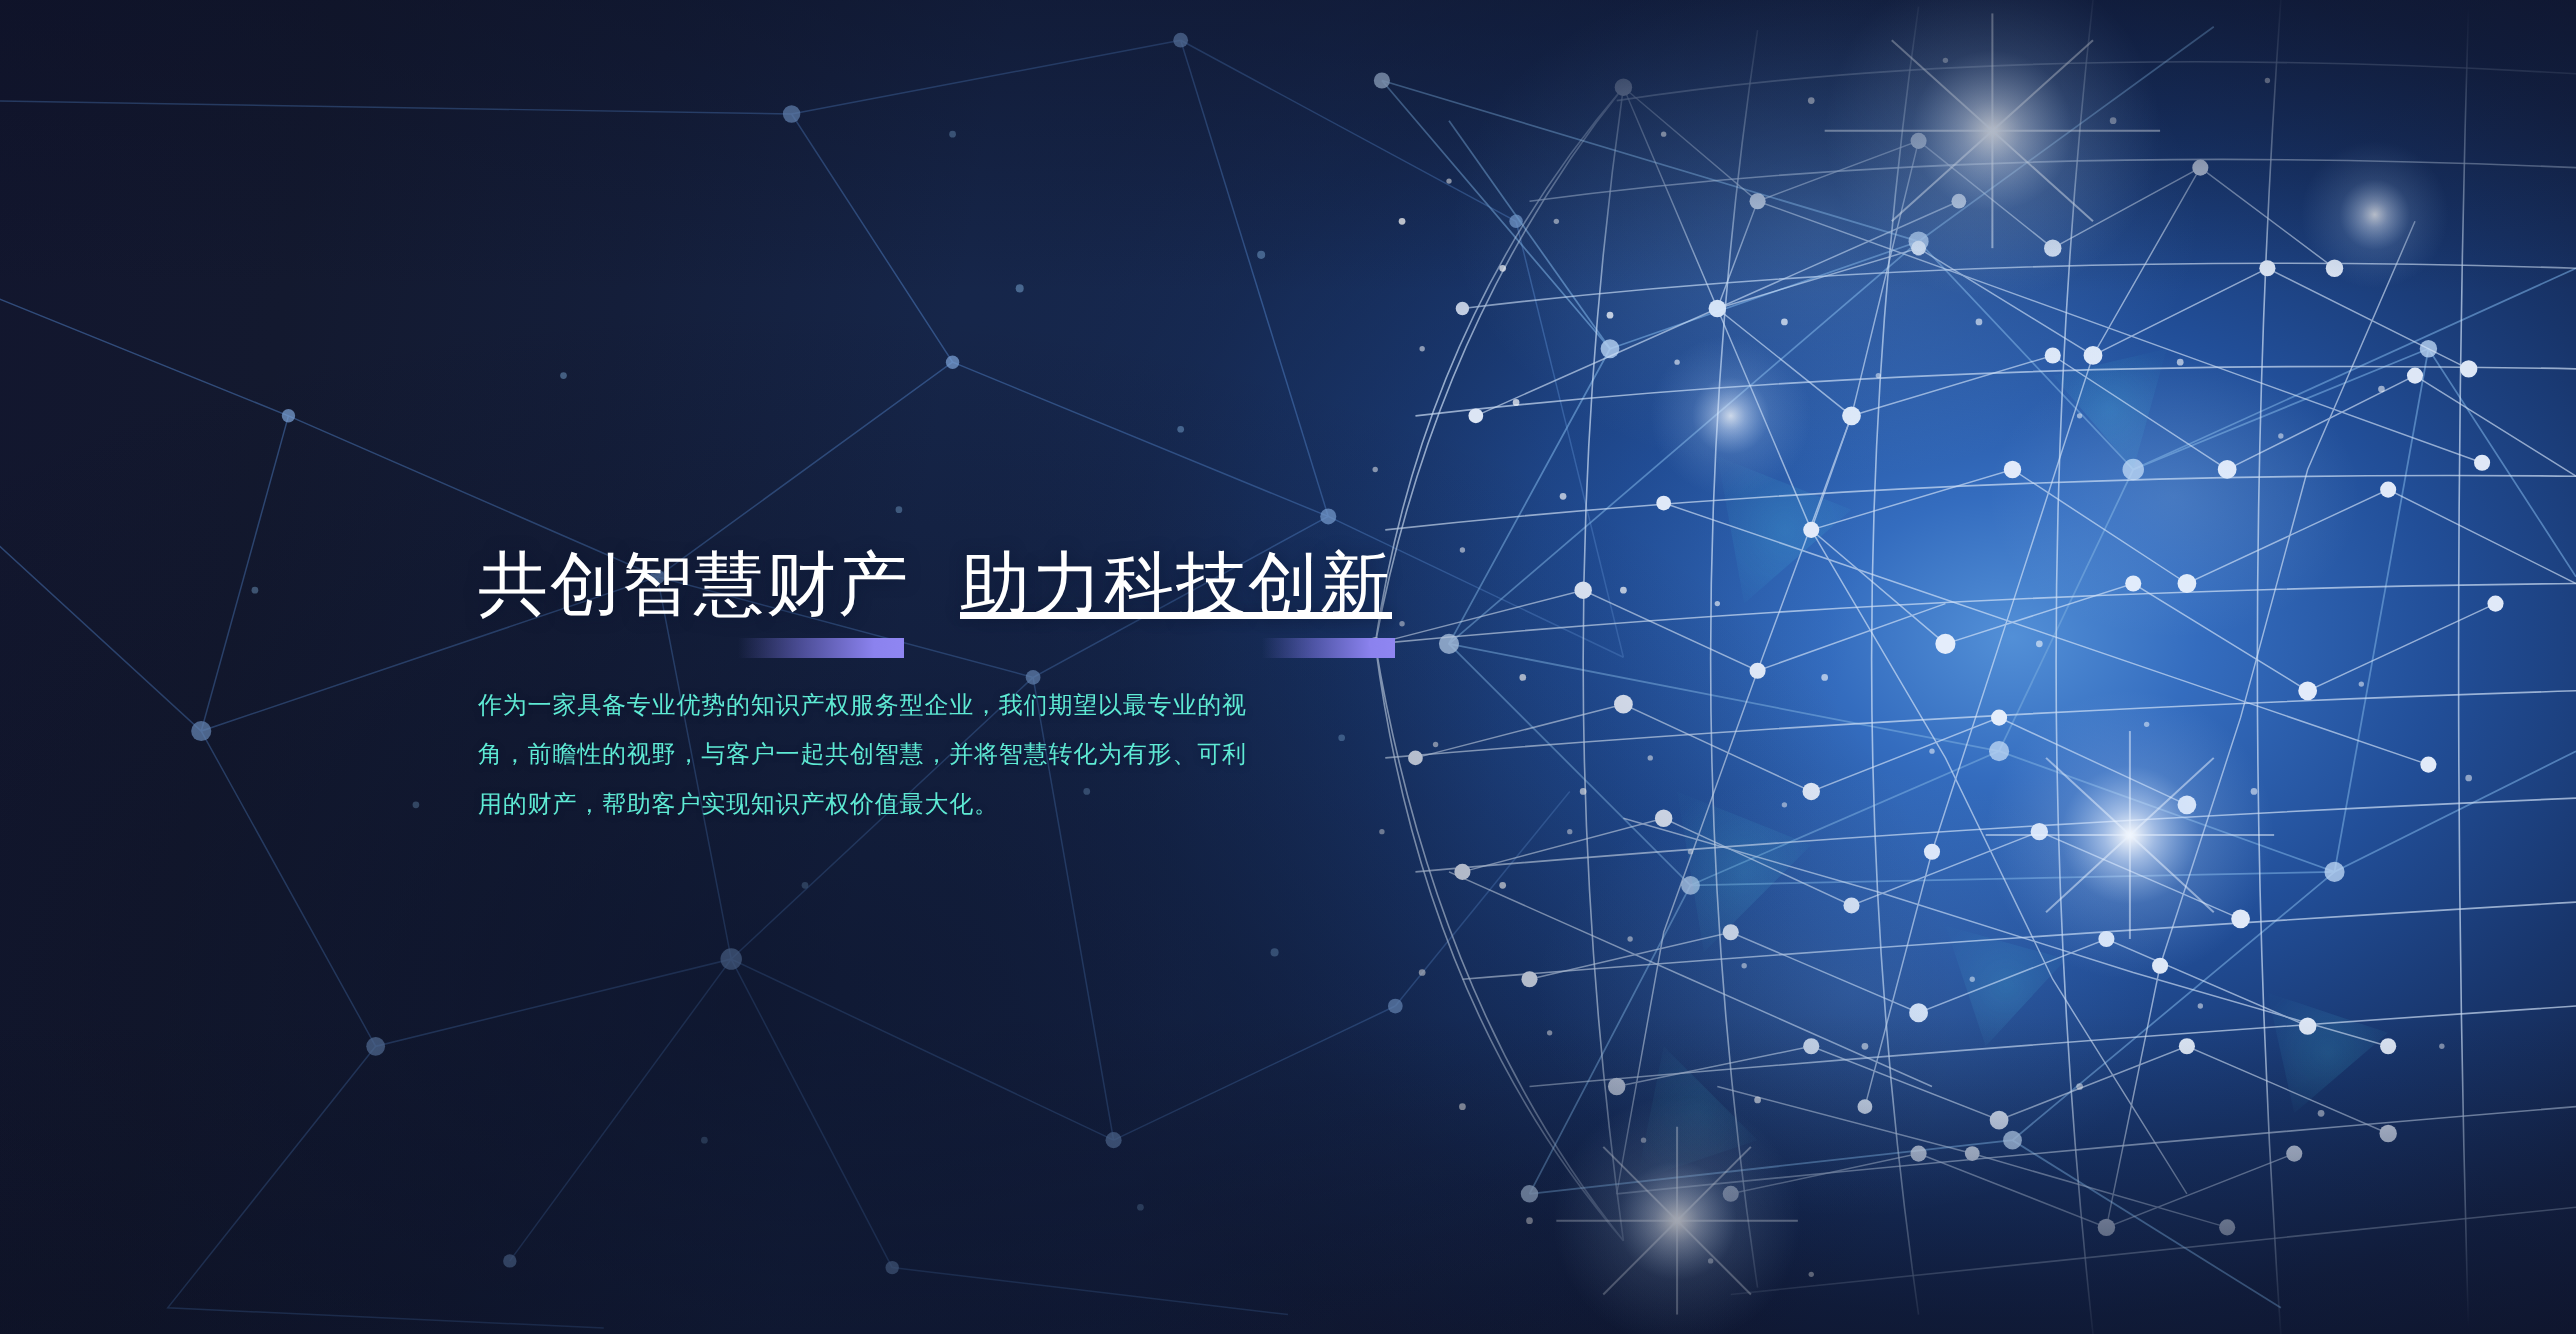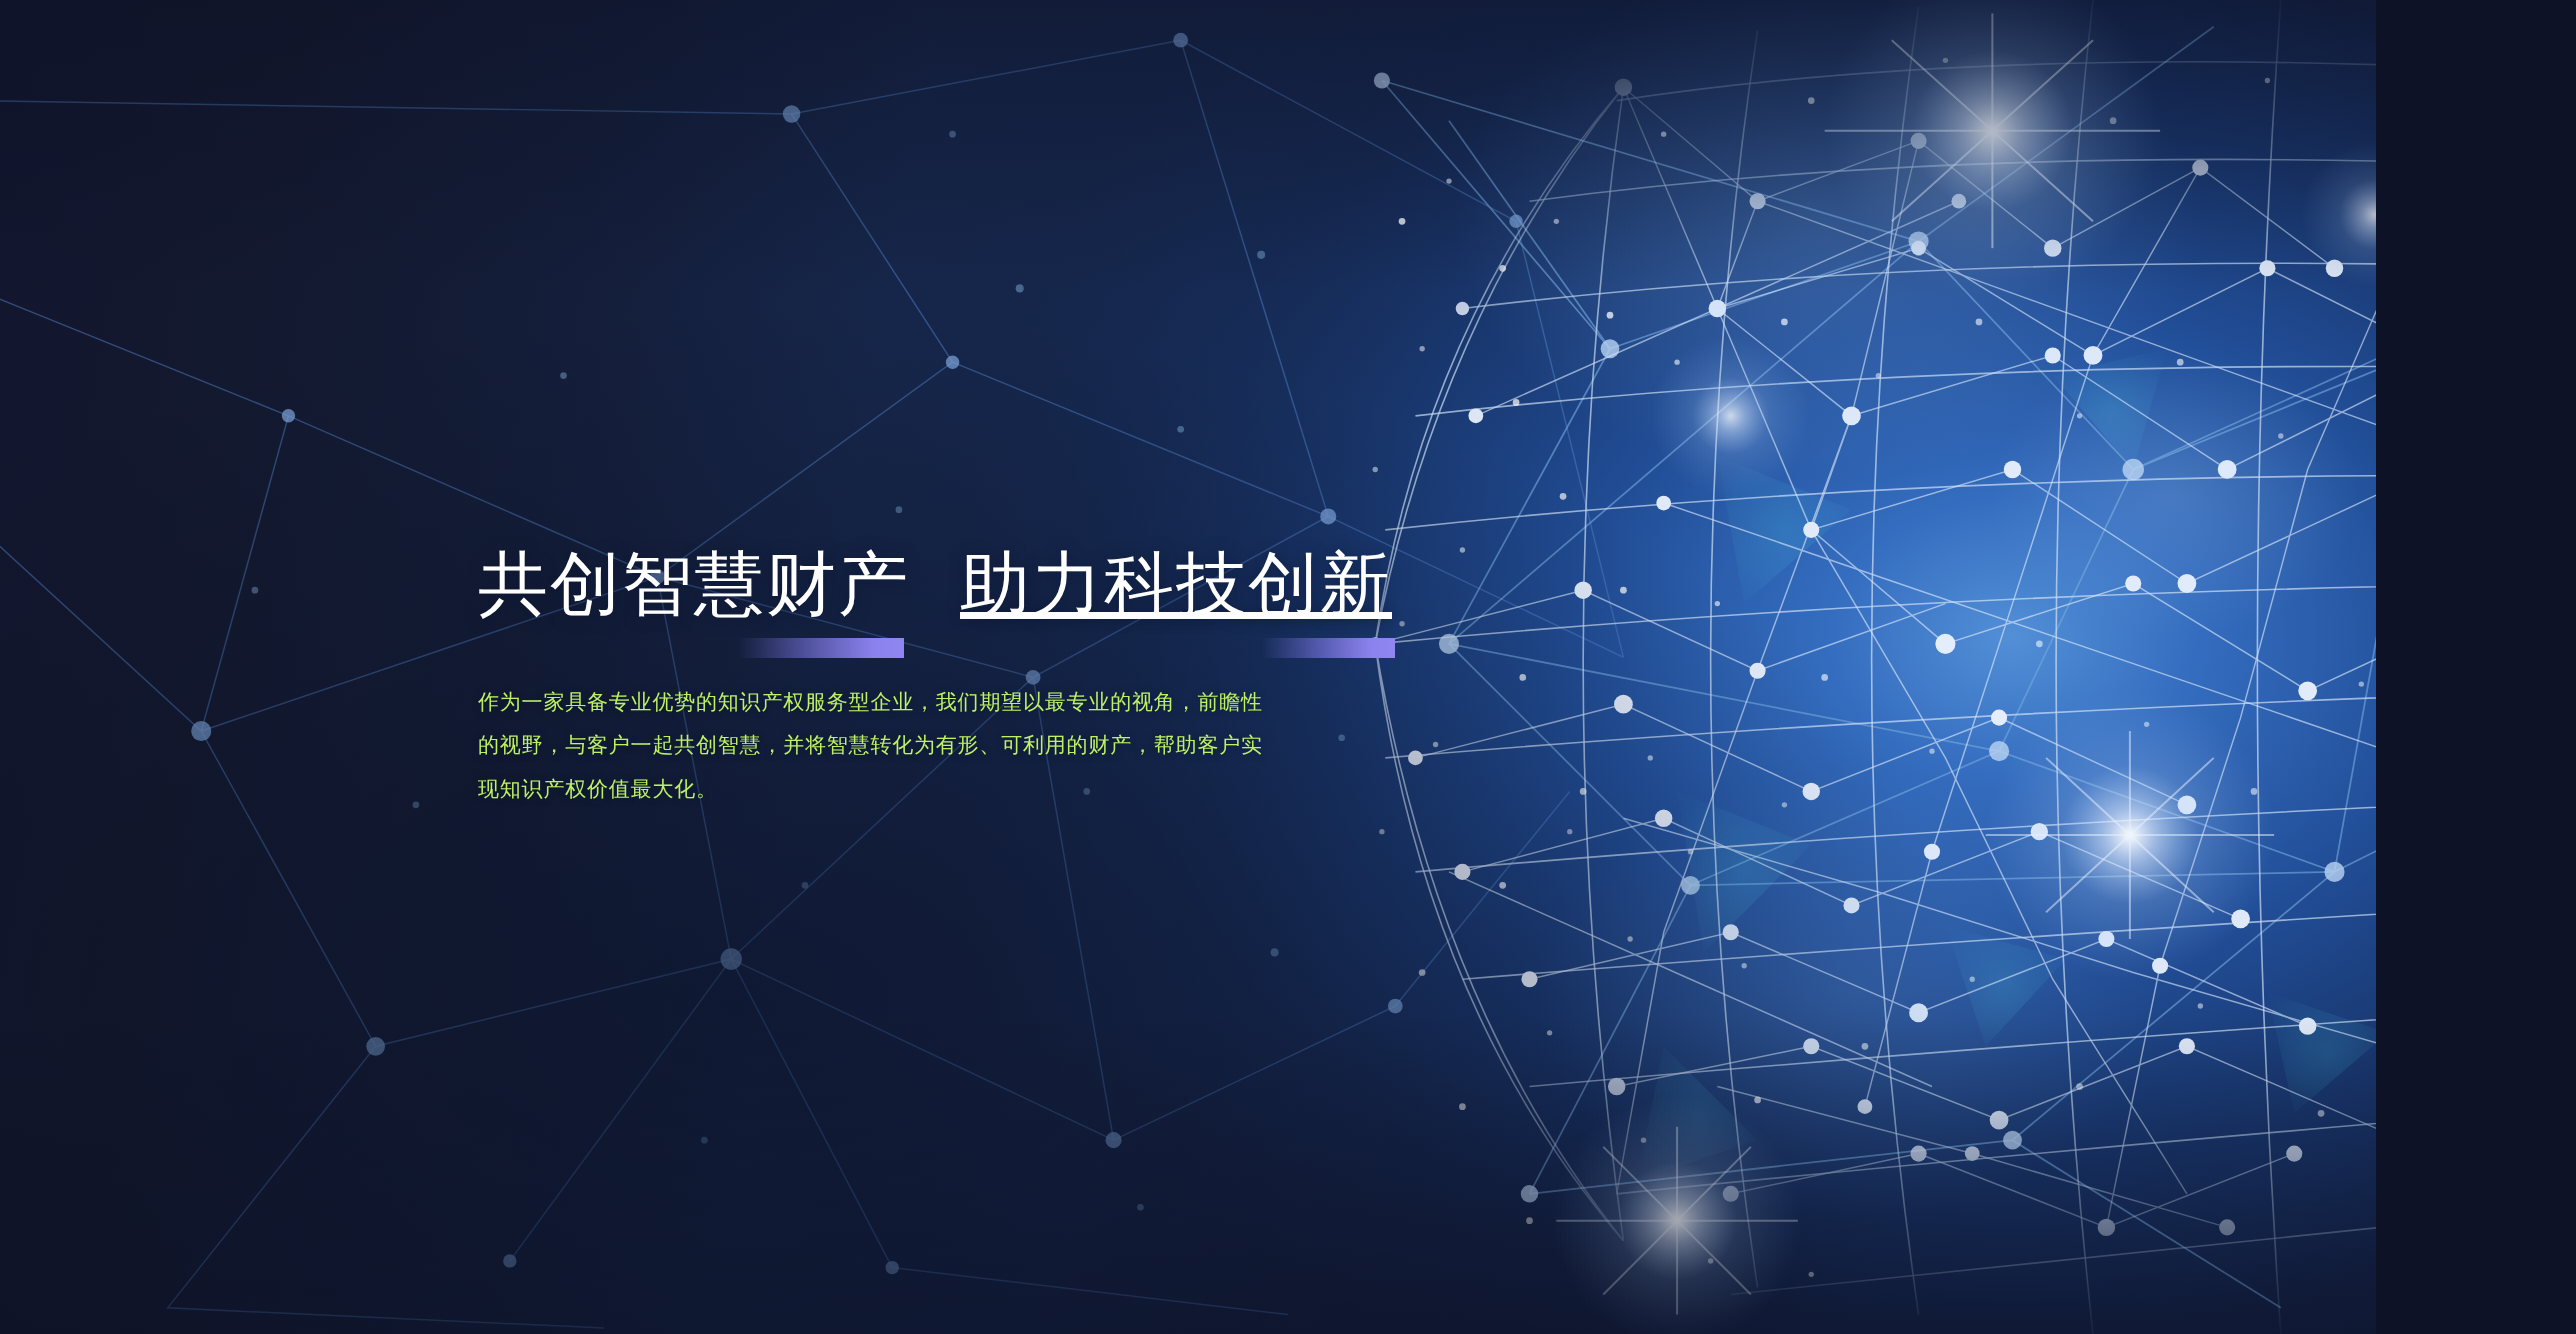--- a/index.html
+++ b/index.html
@@ -1,17 +1,17 @@
 <!DOCTYPE html>
 <html style="font-size:10.7px"><head>
 <meta charset="utf-8">
 <style>
   html,body{margin:0;padding:0;background:#0d1226;}
   #stage{
-    position:relative;width:2376px;height:1334px;overflow:hidden;
+    position:relative;width:2576px;height:1334px;overflow:hidden;
     font-family:"Liberation Sans","DejaVu Sans",sans-serif;
     background:#131630;
   }
   
   .bg-base{
     position:absolute;inset:0;
     background:
       radial-gradient(ellipse 1476px 1140px at 1999px 644px,
          #3d7fd6 0%, #2f6ac4 14%, #265architect 0%, #22559f 30%,
          #1b4684 46%, #173a6d 60%, #152f57 72%, #14223f 84%, #131a32 94%, #131630 100%);
@@ -58,21 +58,21 @@
   .hl-gap{display:inline-block;width:50px;}
   .hl-b{display:block;text-decoration:underline;}
   .bars{position:relative;height:35px;margin-top:9.4px;}
   .bar{
     position:absolute;height:20px;top:8px;
     background:linear-gradient(to right, rgba(120,118,222,0) 0%, rgba(122,116,224,0.55) 38%, #8b82ee 82%, #8f86f2 100%);
   }
   .bar1{left:260px;width:166px;}
   .bar2{left:784px;width:133px;}
   .para{
-    margin-top:14.8px;color:#bef264;font-size:21px;line-height:2.08;
+    margin-top:14.8px;color:#5eead4;font-size:24px;line-height:2.08;
     letter-spacing:0.8px;max-width:792px;
     text-shadow:0 0.7px 6.7px rgba(8,18,48,0.5);
   }
 </style>
 </head>
 <body>
 
 <div id="stage">
 
   <div class="bg-base"></div>

